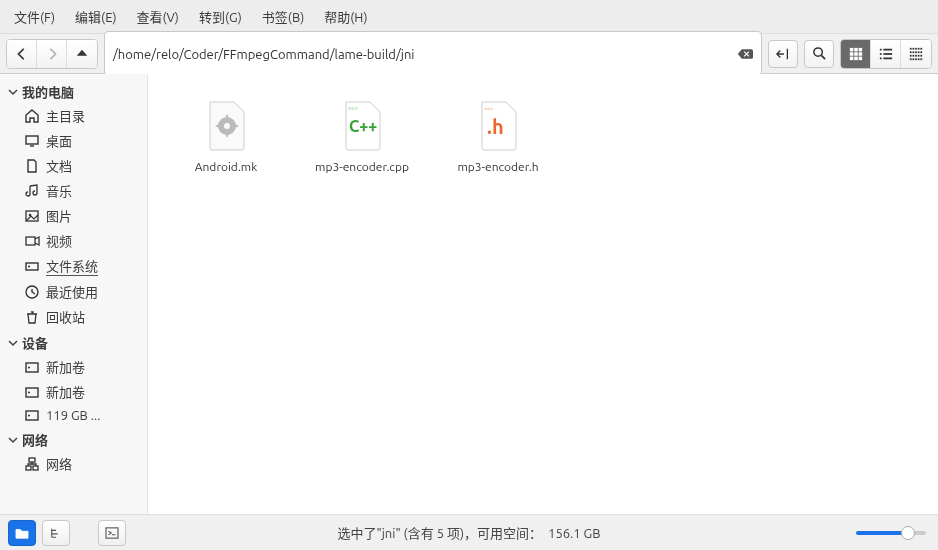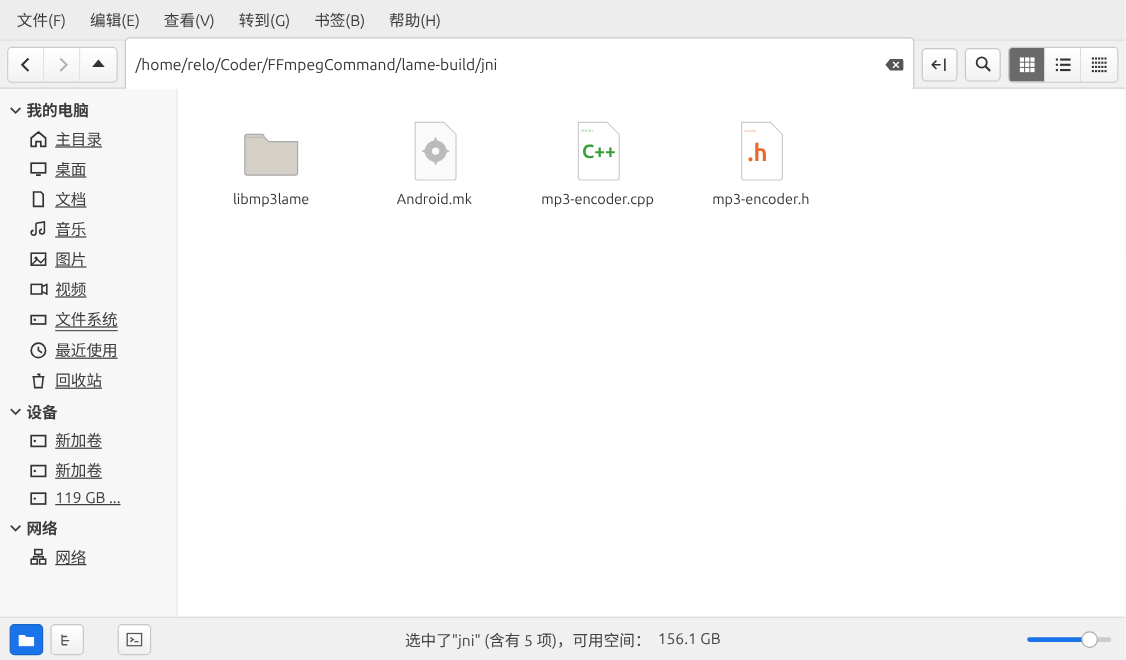--- a/index.html
+++ b/index.html
@@ -17,21 +17,21 @@
 .view-group { display: flex; border: 1px solid #c8c8c8; border-radius: 4px; overflow: hidden; background: #fff; }
 .view-btn { width: 30px; height: 28px; display: flex; align-items: center; justify-content: center; border-right: 1px solid #ddd; background: linear-gradient(#fff,#f2f2f2);}
 .view-btn:last-child { border-right: none; }
 .view-btn.active { background: #6a6a6a; }
 .view-btn.active svg { fill: #fff; }
 .content { flex: 1; display: flex; background: #f7f7f7; overflow: hidden;}
 .sidebar { width: 148px; background: #f7f7f7; padding: 6px 0; border-right: 1px solid #e5e5e5; overflow-y: auto;}
 .side-section { margin-bottom: 2px; }
 .side-header { display: flex; align-items: center; padding: 2px 8px; font-weight: bold; gap: 4px; cursor: default;}
 .side-header svg { flex-shrink: 0; }
-.side-item { display: flex; align-items: center; padding: 3px 8px 3px 24px; gap: 6px; cursor: default; text-decoration: underline; }
+.side-item { display: flex; align-items: center; padding: 3px 8px 3px 24px; gap: 6px; cursor: default; }
 .side-item.active .label { border-bottom: 1px solid #555; }
 .side-item svg { flex-shrink: 0; }
 .main { flex: 1; background: #fff; padding: 20px 10px; display: flex; align-content: flex-start; gap: 0; flex-wrap: wrap;}
 .file-item { width: 128px; display: flex; flex-direction: column; align-items: center; gap: 6px; padding: 4px; margin: 0 4px 16px 4px;}
 .file-icon { width: 56px; height: 56px; display: flex; align-items: center; justify-content: center; }
 .file-label { font-size: 12px; text-align: center; color: #333; word-break: break-all; }
 .statusbar { height: 36px; background: #f0f0f0; border-top: 1px solid #ddd; display: flex; align-items: center; padding: 0 8px; gap: 6px; position: relative;}
 .status-left { display: flex; gap: 6px; }
 .status-center { position: absolute; left: 50%; transform: translateX(-50%); font-size: 13px; color: #444; display: flex; gap: 6px; align-items: center;}
 .zoom { position: absolute; right: 12px; display: flex; align-items: center; }
@@ -254,29 +254,20 @@
             <rect x="9" y="10" width="5" height="4" fill="none" stroke="#333" stroke-width="1.3"></rect>
             <path d="M8 6 V8 M4 10 V8 H12 V10" fill="none" stroke="#333" stroke-width="1.3"></path>
           </svg>
           <span class="label">网络</span>
         </div>
       </div>
     </div>
   <div class="main" id="fileview">
       <div class="file-item">
         <div class="file-icon">
-          <svg width="52" height="44" viewBox="0 0 52 44">
-            <path d="M4 10 H20 L24 14 H48 V40 Q48 42 46 42 H6 Q4 42 4 40 Z" fill="#d4d0c8" stroke="#aaa"></path>
-            <path d="M4 10 Q4 8 6 8 H18 Q20 8 20 10" fill="#d4d0c8" stroke="#aaa"></path>
-          </svg>
-        </div>
-        <div class="file-label">libmp3lame</div>
-      </div>
-      <div class="file-item">
-        <div class="file-icon">
           <svg width="44" height="52" viewBox="0 0 44 52">
             <path d="M6 2 H30 L40 12 V48 Q40 50 38 50 H8 Q6 50 6 48 Z" fill="#fafafa" stroke="#ccc"></path>
             <circle cx="23" cy="26" r="9" fill="#bbb"></circle>
             <circle cx="23" cy="26" r="3" fill="#fafafa"></circle>
             <path d="M23 14 L25 18 L23 17 L21 18 Z M23 38 L25 34 L23 35 L21 34 Z M11 26 L15 24 L14 26 L15 28 Z M35 26 L31 24 L32 26 L31 28 Z" fill="#bbb"></path>
           </svg>
         </div>
         <div class="file-label">Android.mk</div>
       </div>
       <div class="file-item">

